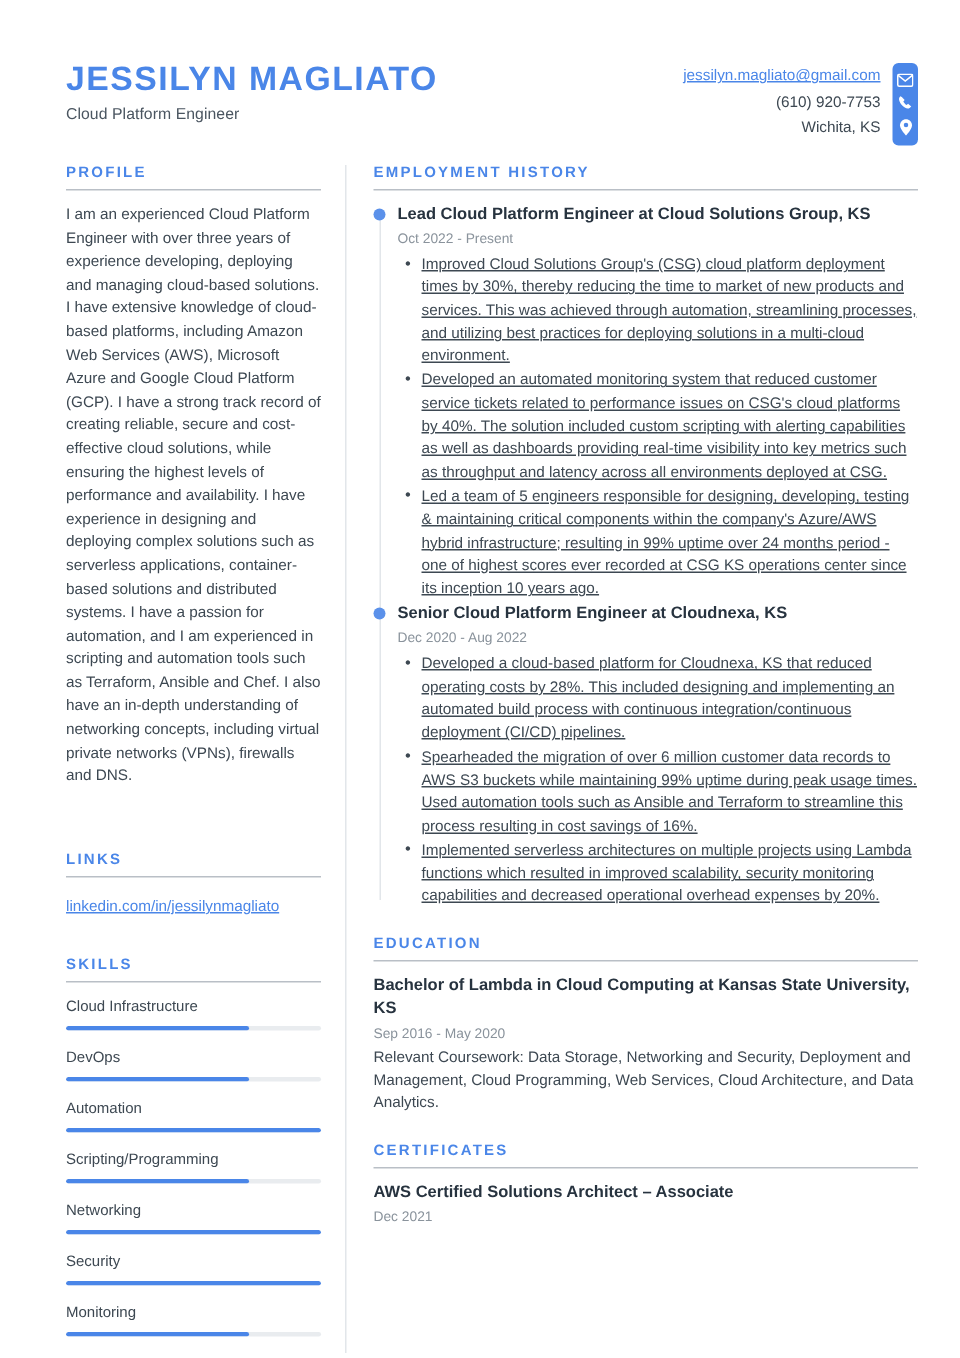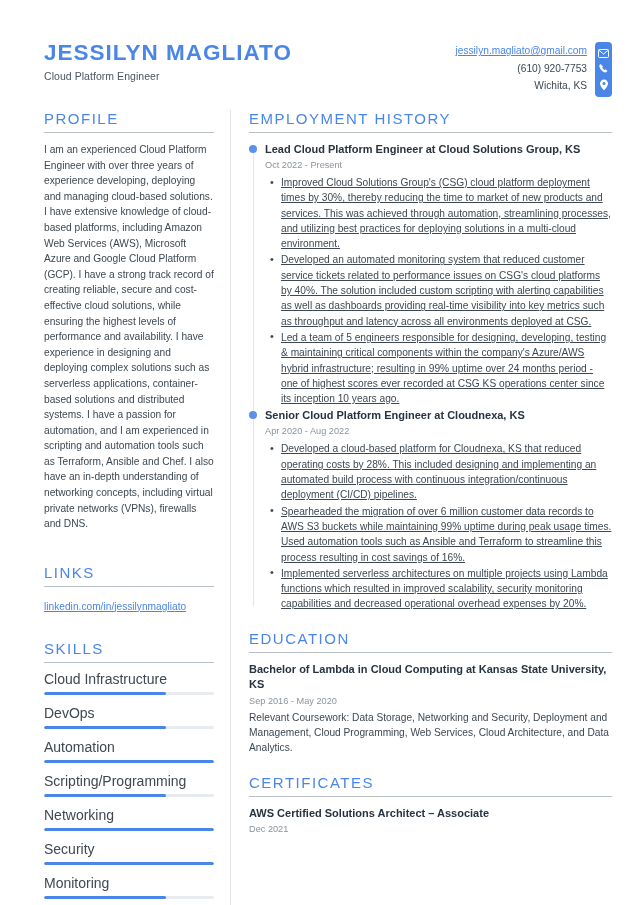--- a/index.html
+++ b/index.html
@@ -108,60 +108,60 @@
   .col-right {
     flex: 1 1 auto;
     padding-left: 18px;
     min-width: 0;
   }
 
   
   .section { margin-bottom: 0; }
 
   .section-title {
-    font-size: 15px;
-    font-weight: normal;
+    font-size: 10px;
+    font-weight: bold;
     letter-spacing: 1.5px;
     color: #4a86e8;
     text-transform: uppercase;
     padding-bottom: 5px;
   }
 
   .section-rule {
     height: 1px;
     background: #b9bfc6;
     margin-bottom: 9px;
   }
 
   
   .profile-text {
     font-size: 10.2px;
     line-height: 15.6px;
     color: #3d4852;
   }
 
   
-  .links-block { margin-top: 32px; }
+  .links-block { margin-top: 42px; }
   .link-item {
     font-size: 10.2px;
     color: #4a86e8;
     text-decoration: underline;
     line-height: 15px;
     display: inline-block;
   }
 
   
   .skills-block { margin-top: 26px; }
 
   .skill {
     margin-bottom: 0px;
     padding-bottom: 11px;
   }
   .skill-name {
-    font-size: 14px;
+    font-size: 10px;
     color: #3d4852;
     line-height: 15px;
     margin-bottom: 5px;
   }
   .skill-track {
     height: 3px;
     background: #e9ecef;
     border-radius: 2px;
     overflow: hidden;
   }
@@ -378,21 +378,21 @@
               <div class="job-dates">Oct 2022 - Present</div>
               <ul class="bullets">
                 <li>Improved Cloud Solutions Group's (CSG) cloud platform deployment times by 30%, thereby reducing the time to market of new products and services. This was achieved through automation, streamlining processes, and utilizing best practices for deploying solutions in a multi-cloud environment.</li>
                 <li>Developed an automated monitoring system that reduced customer service tickets related to performance issues on CSG's cloud platforms by 40%. The solution included custom scripting with alerting capabilities as well as dashboards providing real-time visibility into key metrics such as throughput and latency across all environments deployed at CSG.</li>
                 <li>Led a team of 5 engineers responsible for designing, developing, testing &amp; maintaining critical components within the company's Azure/AWS hybrid infrastructure; resulting in 99% uptime over 24 months period - one of highest scores ever recorded at CSG KS operations center since its inception 10 years ago.</li>
               </ul>
             </div>
             <div class="job">
               <span class="job-dot"></span>
               <div class="job-heading">Senior Cloud Platform Engineer at Cloudnexa, KS</div>
-              <div class="job-dates">Apr 2020 - Aug 2022</div>
+              <div class="job-dates">Dec 2020 - Aug 2022</div>
               <ul class="bullets">
                 <li>Developed a cloud-based platform for Cloudnexa, KS that reduced operating costs by 28%. This included designing and implementing an automated build process with continuous integration/continuous deployment (CI/CD) pipelines.</li>
                 <li>Spearheaded the migration of over 6 million customer data records to AWS S3 buckets while maintaining 99% uptime during peak usage times. Used automation tools such as Ansible and Terraform to streamline this process resulting in cost savings of 16%.</li>
                 <li>Implemented serverless architectures on multiple projects using Lambda functions which resulted in improved scalability, security monitoring capabilities and decreased operational overhead expenses by 20%.</li>
               </ul>
             </div>
           </div>
       </div>
 
       <div class="section block-right">

